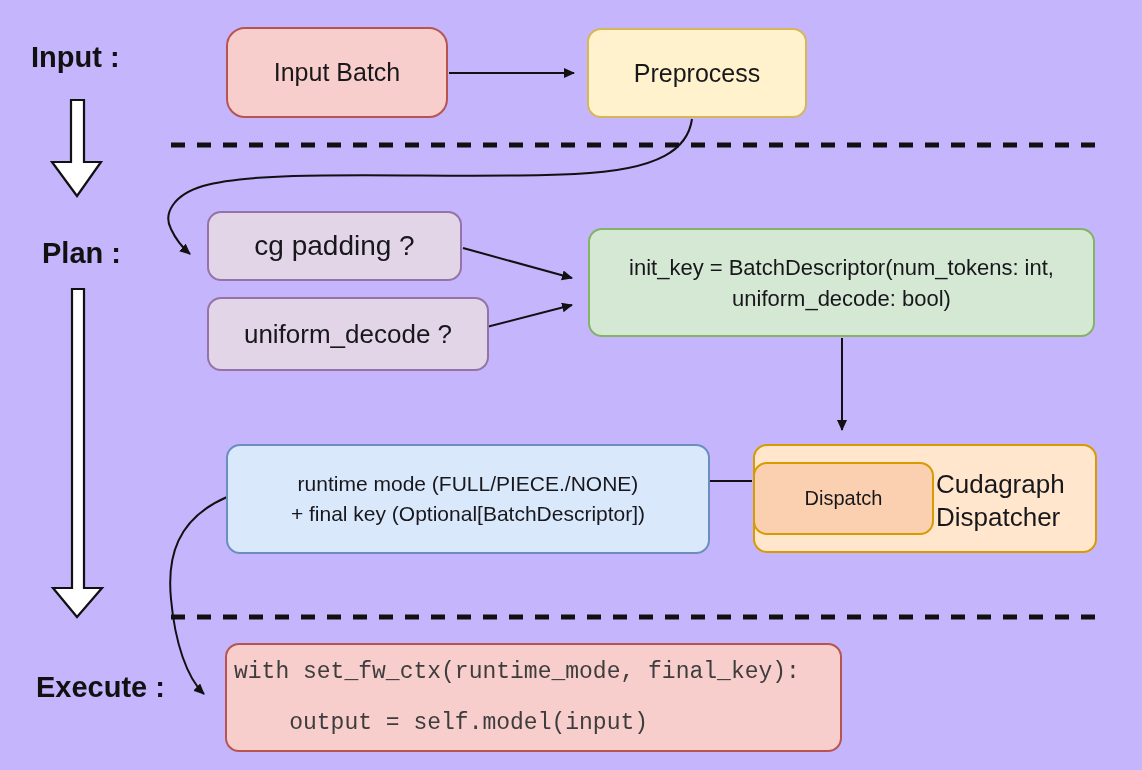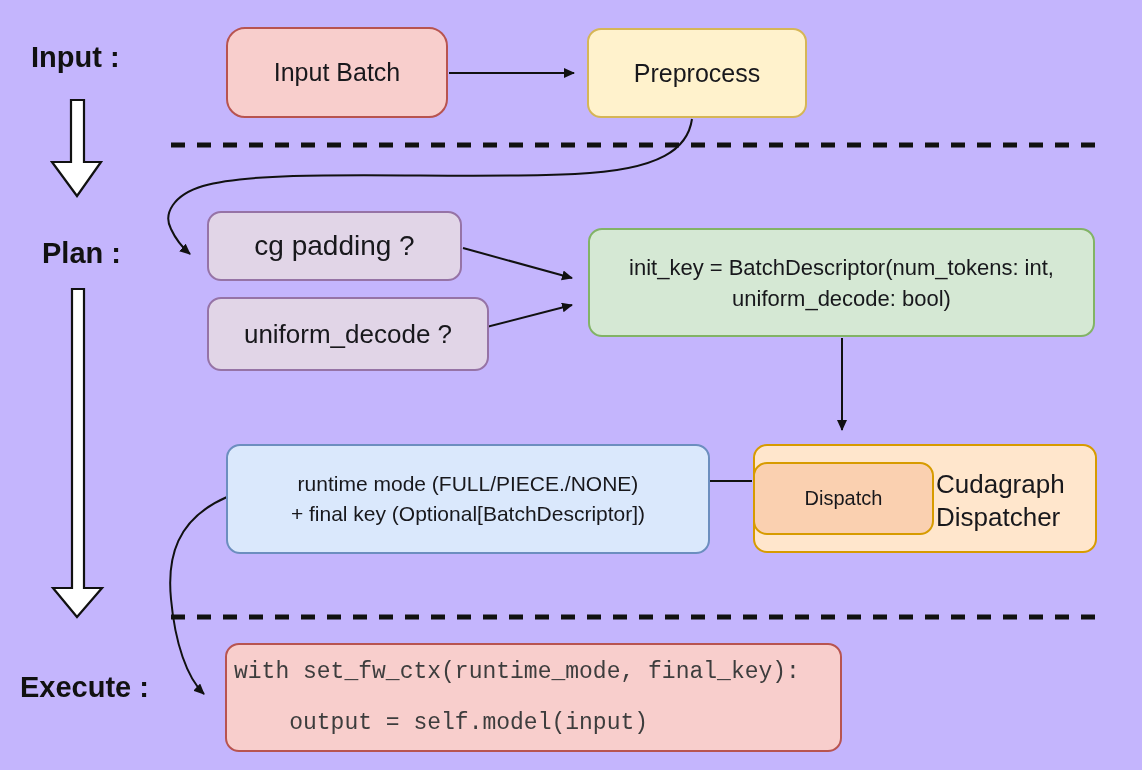--- a/index.html
+++ b/index.html
@@ -77,21 +77,21 @@
     <line x1="842" y1="338" x2="842" y2="430" stroke="#111111" stroke-width="2" marker-end="url(#ah)"></line>
     <line x1="752" y1="481" x2="645" y2="481" stroke="#111111" stroke-width="2" marker-end="url(#ah)"></line>
 
     <path d="M 692 119 C 688 148, 662 170, 575 174 C 450 180, 268 167, 203 186
              C 173 195, 163 214, 171 229 C 177 242, 183 248, 190 254" fill="none" stroke="#111111" stroke-width="2" marker-end="url(#ah)"></path>
     <path d="M 227 497 C 176 519, 167 558, 171 599 C 175 643, 187 678, 204 694" fill="none" stroke="#111111" stroke-width="2" marker-end="url(#ah)"></path>
   </svg>
 
   <div class="section-label" style="left:31px;top:41px;">Input :</div>
   <div class="section-label" style="left:42px;top:237px;">Plan :</div>
-  <div class="section-label" style="left:20px;top:671px;">Execute :</div>
+  <div class="section-label" style="left:36px;top:671px;">Execute :</div>
 
   <div class="node node-input-batch" style="background: rgb(248, 206, 204); border-color: rgb(184, 84, 80);">
     <div class="ln">Input Batch</div>
   </div>
 
   <div class="node node-preprocess" style="background: rgb(255, 242, 204); border-color: rgb(214, 182, 86);">
     <div class="ln">Preprocess</div>
   </div>
 
   <div class="node node-cg-padding" style="background: rgb(225, 213, 231); border-color: rgb(150, 115, 166);">

